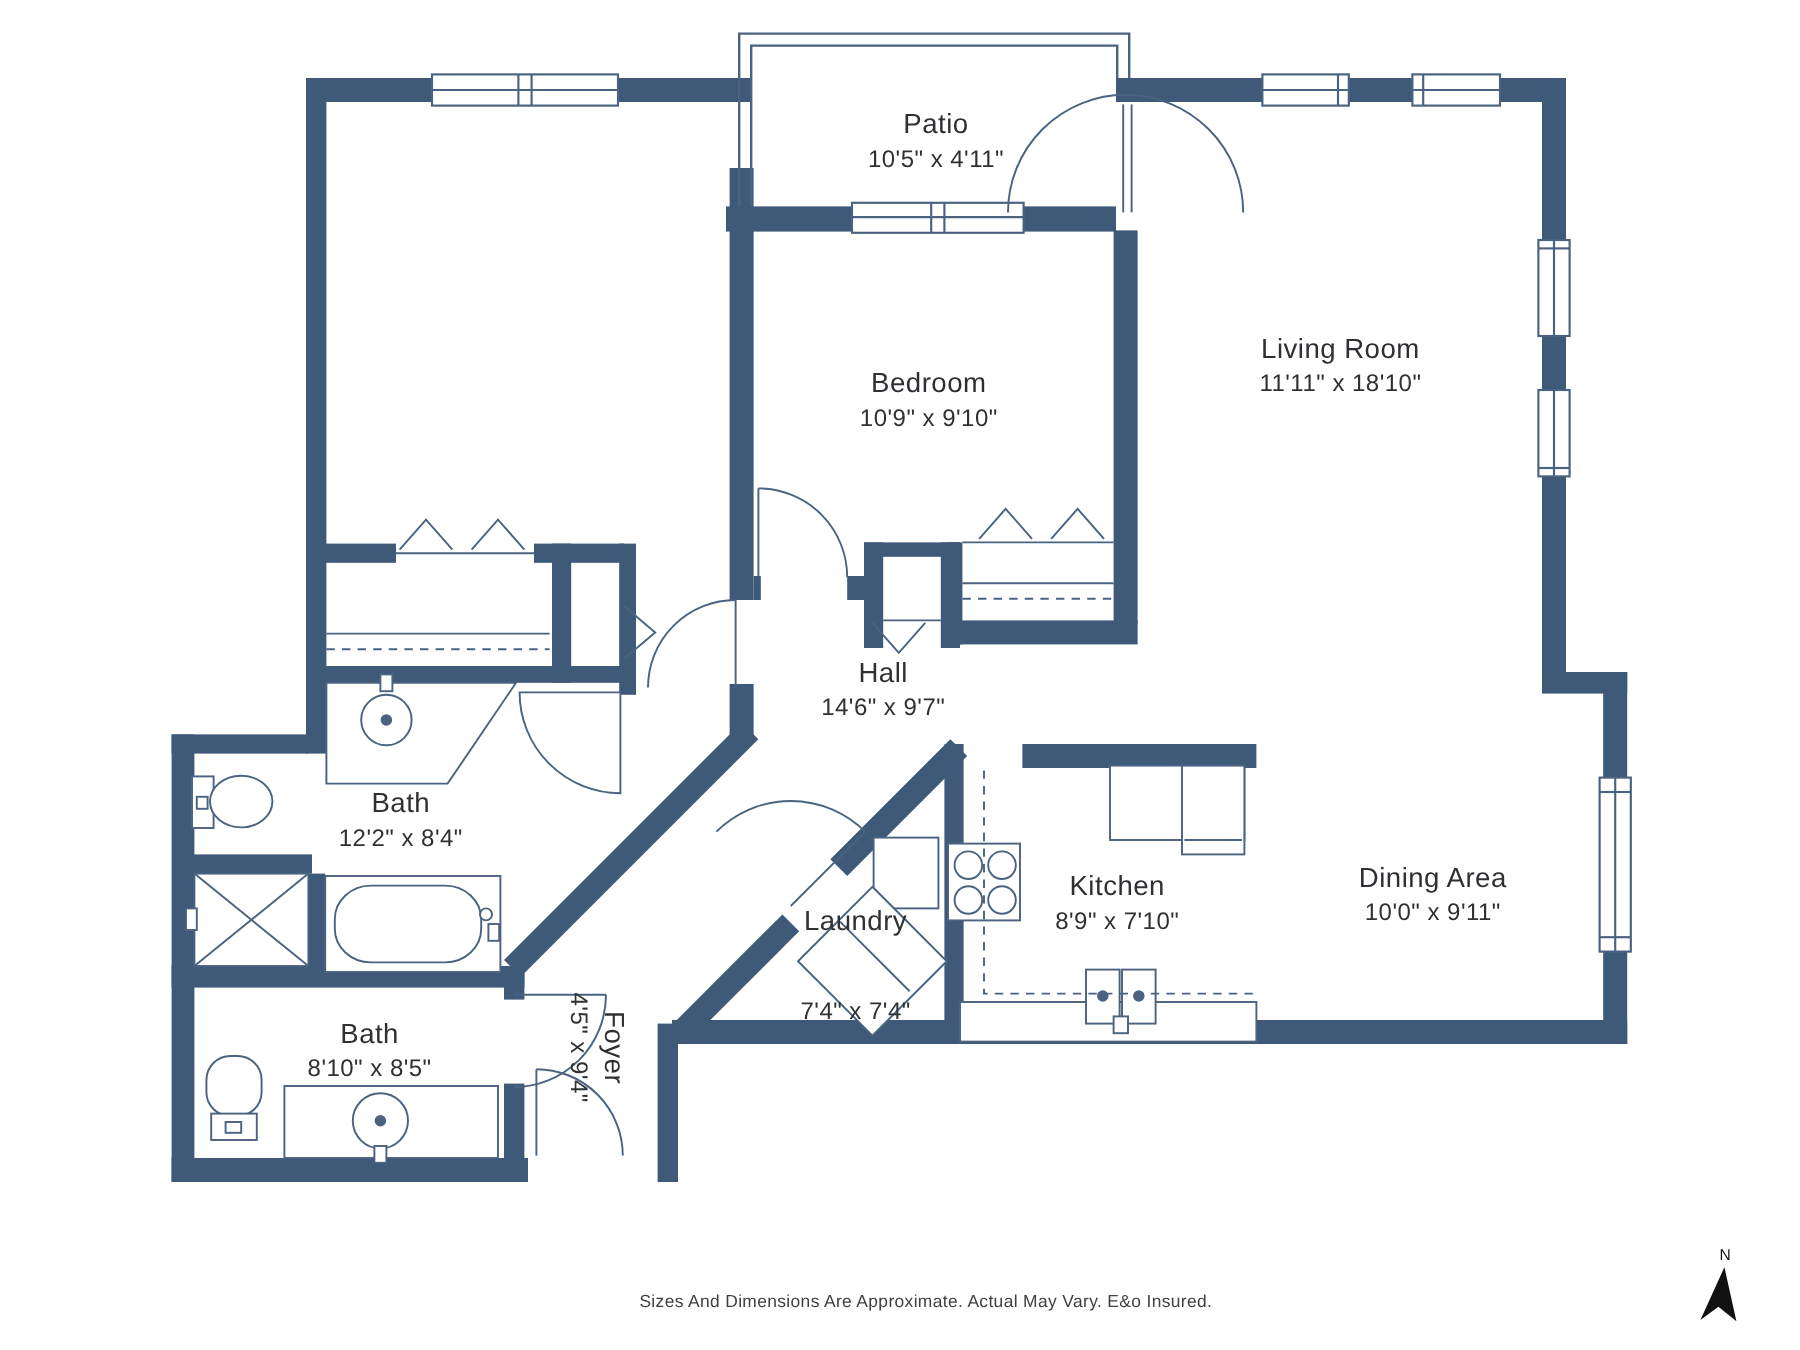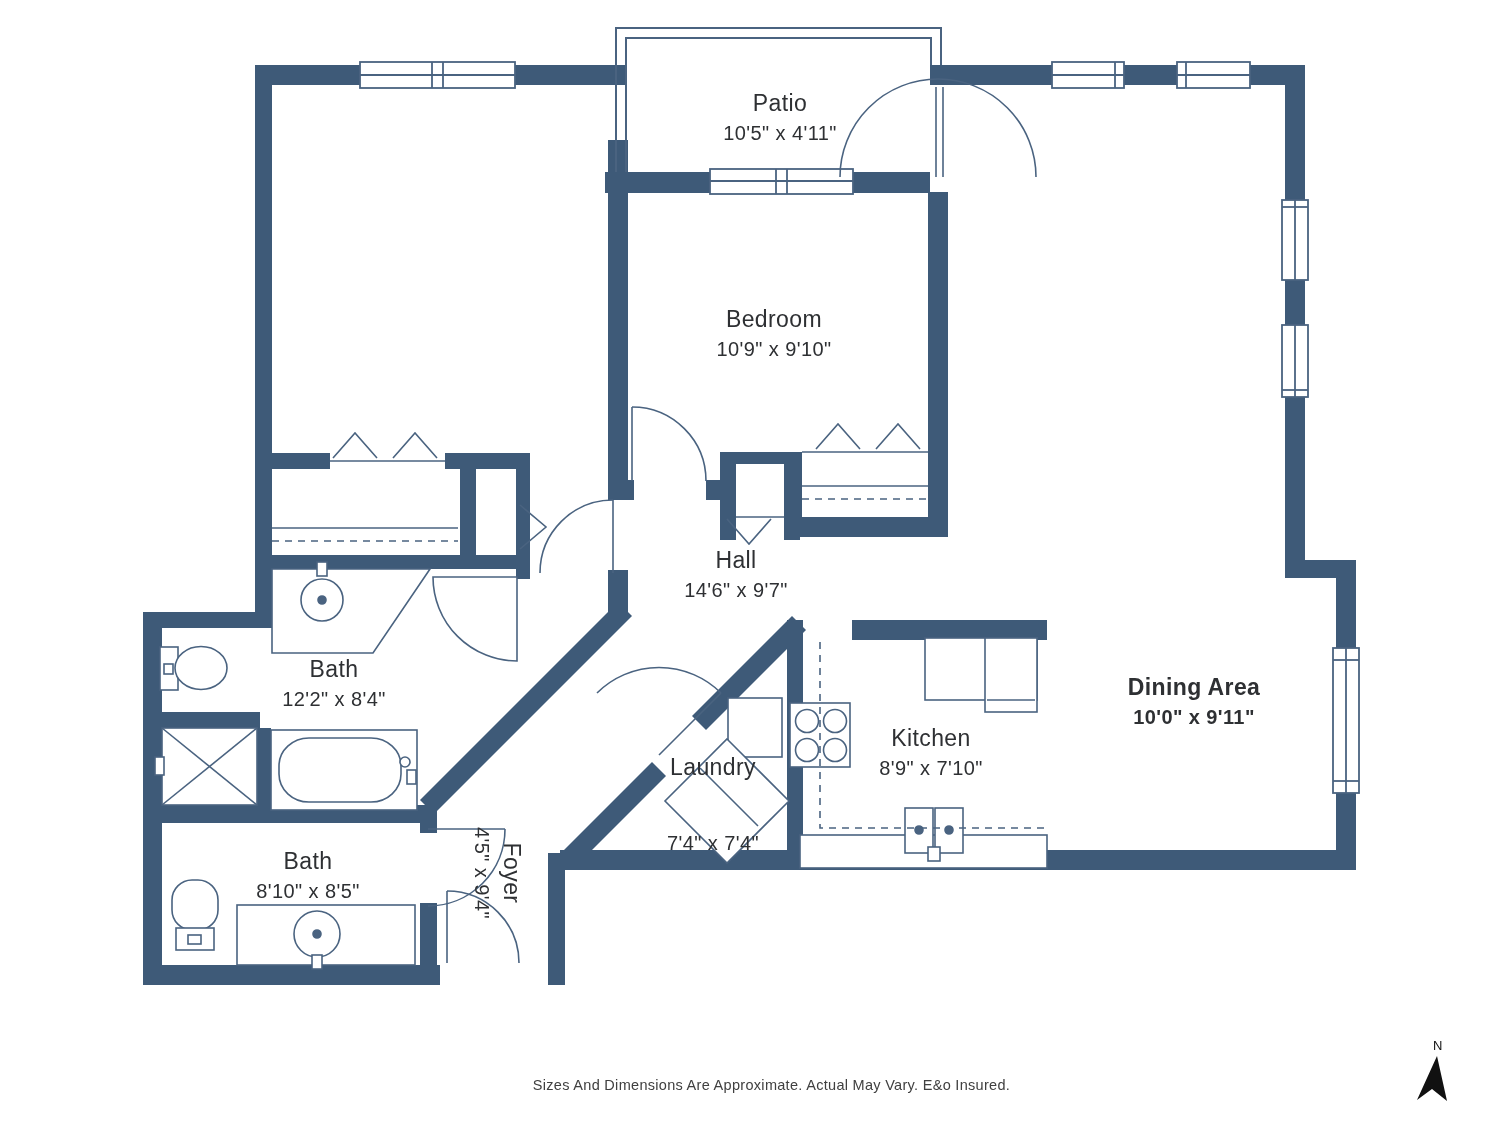--- a/index.html
+++ b/index.html
@@ -241,33 +241,37 @@
   </svg>
 
   <div class="room-label" style="left:780px;top:118px;">
     <span class="room-name">Patio</span>
     <span class="room-dims">10'5" x 4'11"</span>
   </div>
   <div class="room-label" style="left:774px;top:334px;">
     <span class="room-name">Bedroom</span>
     <span class="room-dims">10'9" x 9'10"</span>
   </div>
+  <div class="room-label" style="left:1117px;top:305px;">
+    <span class="room-name">Living Room</span>
+    <span class="room-dims">11'11" x 18'10"</span>
+  </div>
   <div class="room-label" style="left:736px;top:575px;">
     <span class="room-name">Hall</span>
     <span class="room-dims">14'6" x 9'7"</span>
   </div>
   <div class="room-label" style="left:334px;top:684px;">
     <span class="room-name">Bath</span>
     <span class="room-dims">12'2" x 8'4"</span>
   </div>
   <div class="room-label" style="left:931px;top:753px;">
     <span class="room-name">Kitchen</span>
     <span class="room-dims">8'9" x 7'10"</span>
   </div>
-  <div class="room-label" style="left:1194px;top:702px;font-weight:bold;">
+  <div class="room-label" style="left:1194px;top:746px;">
     <span class="room-name">Dining Area</span>
     <span class="room-dims">10'0" x 9'11"</span>
   </div>
   <div class="room-label" style="left:713px;top:805px;gap:46px;">
     <span class="room-name">Laundry</span>
     <span class="room-dims">7'4" x 7'4"</span>
   </div>
   <div class="room-label" style="left:308px;top:876px;">
     <span class="room-name">Bath</span>
     <span class="room-dims">8'10" x 8'5"</span>

